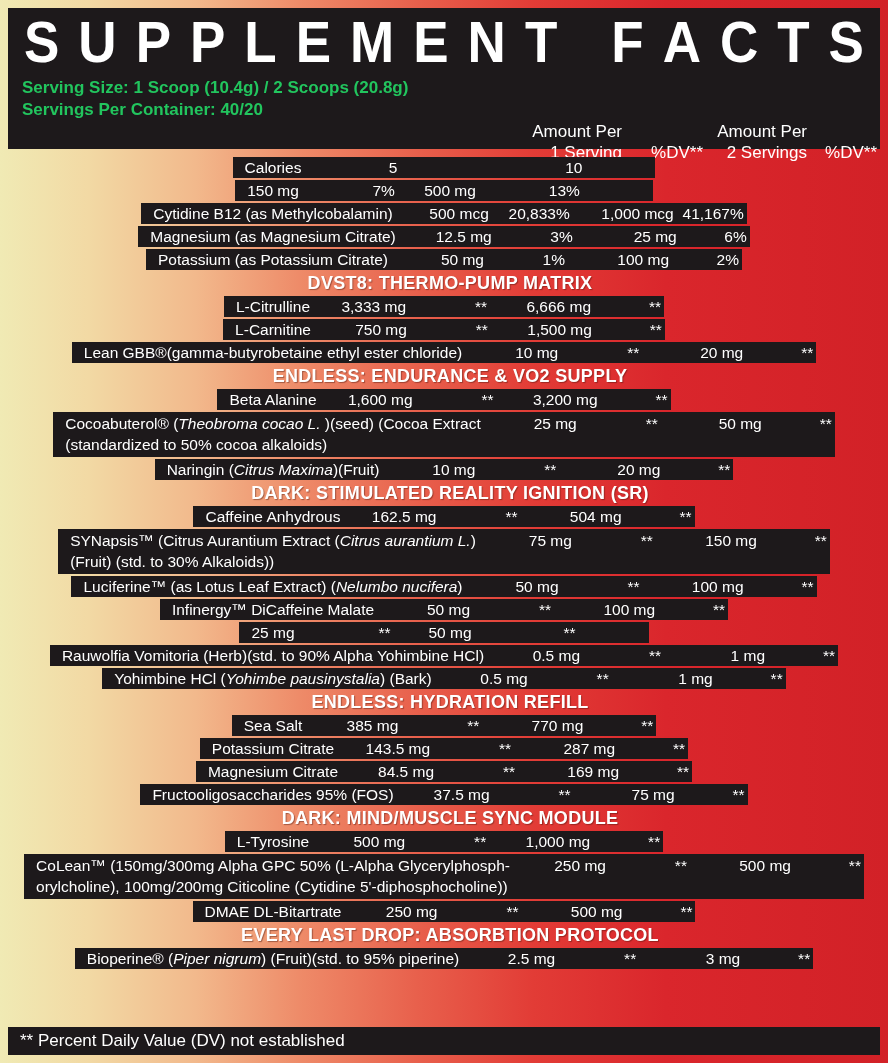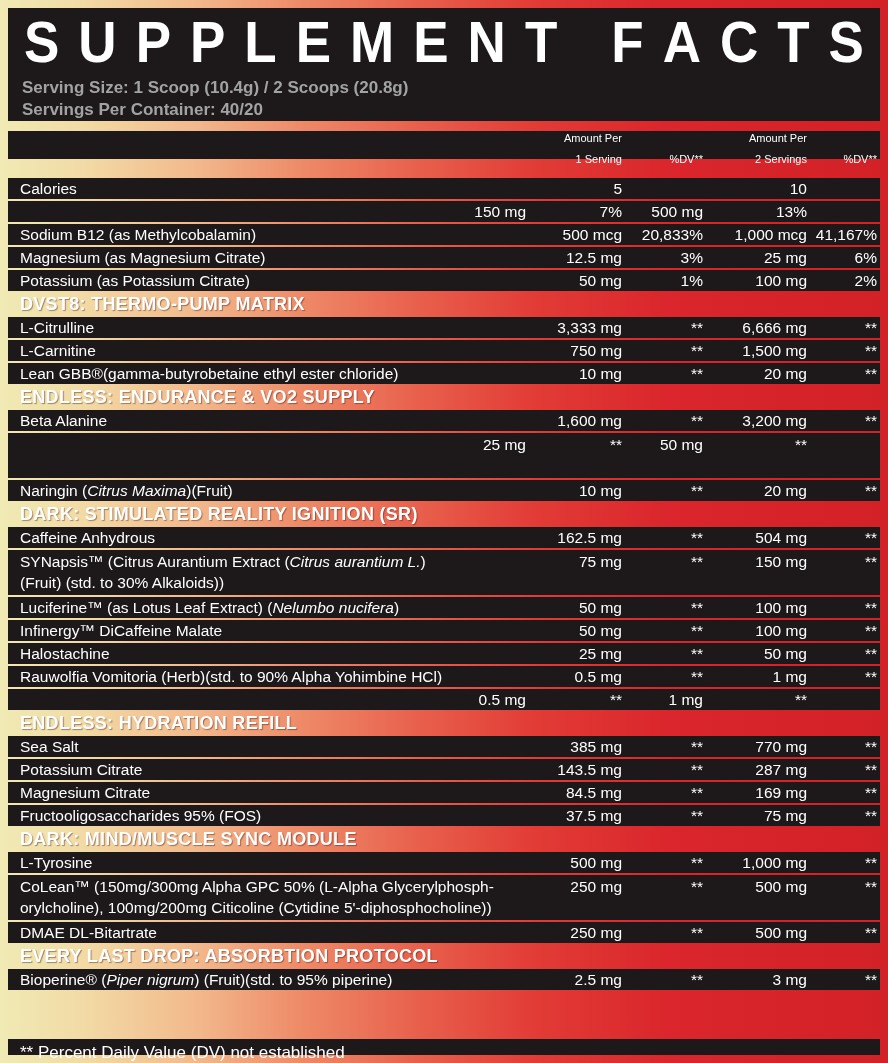--- a/index.html
+++ b/index.html
@@ -23,37 +23,37 @@
     height:113px;
     padding:6px 14px 6px 14px;
   }
   .title-letters{
     display:flex;justify-content:space-between;align-items:center;
     height:58px;margin:0 2px 5px 2px;
     font-size:53px;font-weight:bold;line-height:58px;color:#fff;
   }
   .title-letters span{display:inline-block;transform:scaleY(1.08);}
   .title-letters .word-space{width:16px;}
-  .serving-line{font-size:17px;font-weight:bold;line-height:22px;color:#a3a3a3;}
+  .serving-line{font-size:17px;font-weight:bold;line-height:22px;color:#22c55e;}
   
   .grid-cols{
     display:grid;
     grid-template-columns:1fr 96px 81px 104px 70px;
     box-sizing:border-box;
   }
   .colheader-box{
-    margin-top:10px;
+    margin-top:0;
     height:28px;
     padding:1px 3px 0 12px;
     grid-auto-rows:21px;
-    font-size:11px;
+    font-size:17px;
   }
   .ch{text-align:right;white-space:nowrap;color:#fff;}
   
-  .rows{display:flex;flex-direction:column;margin-top:19px;}
+  .rows{display:flex;flex-direction:column;margin-top:8px;align-items:center;}
   .item-row{
     padding:0 3px 0 12px;
     margin-bottom:2px;
     min-height:21px;
     align-items:start;
     background:#1d191b;
     font-size:15.5px;line-height:21px;
   }
   .item-row.tall{min-height:45px;padding-top:1px;}
   .item-row .name{text-align:left;white-space:pre-line;}
@@ -64,21 +64,21 @@
     margin-bottom:2px;
     padding-left:12px;
     font-size:18px;font-weight:bold;letter-spacing:0.3px;
     color:#fff;
     text-shadow:1px 1px 1px rgba(70,20,10,0.45);
     background:transparent;
   }
   
   .footer-box{
     margin-top:auto;
-    height:16px;line-height:28px;
+    height:28px;line-height:28px;
     padding-left:12px;
     font-size:17px;
   }
 </style>
 </head>
 <body>
 
 <div class="label">
 
   <div class="panel header-box">
@@ -125,21 +125,21 @@
         <div class="val">10</div>
         <div class="val"></div>
       </div>
       <div class="item-row grid-cols">
         <div class="val">150 mg</div>
         <div class="val">7%</div>
         <div class="val">500 mg</div>
         <div class="val">13%</div>
       </div>
       <div class="item-row grid-cols">
-        <div class="name"><span>Sodium B12 (as Methylcobalamin)</span></div>
+        <div class="name"><span>Cytidine B12 (as Methylcobalamin)</span></div>
         <div class="val">500 mcg</div>
         <div class="val">20,833%</div>
         <div class="val">1,000 mcg</div>
         <div class="val">41,167%</div>
       </div>
       <div class="item-row grid-cols">
         <div class="name"><span>Magnesium (as Magnesium Citrate)</span></div>
         <div class="val">12.5 mg</div>
         <div class="val">3%</div>
         <div class="val">25 mg</div>
@@ -176,20 +176,22 @@
       </div>
       <div class="section-row">ENDLESS: ENDURANCE &amp; VO2 SUPPLY</div>
       <div class="item-row grid-cols">
         <div class="name"><span>Beta Alanine</span></div>
         <div class="val">1,600 mg</div>
         <div class="val">**</div>
         <div class="val">3,200 mg</div>
         <div class="val">**</div>
       </div>
       <div class="item-row grid-cols tall">
+        <div class="name"><span>Cocoabuterol® (</span><span class="it">Theobroma cocao L.</span><span> )(seed) (Cocoa Extract
+(standardized to 50% cocoa alkaloids)</span></div>
         <div class="val">25 mg</div>
         <div class="val">**</div>
         <div class="val">50 mg</div>
         <div class="val">**</div>
       </div>
       <div class="item-row grid-cols">
         <div class="name"><span>Naringin (</span><span class="it">Citrus Maxima</span><span>)(Fruit)</span></div>
         <div class="val">10 mg</div>
         <div class="val">**</div>
         <div class="val">20 mg</div>
@@ -219,34 +221,34 @@
         <div class="val">**</div>
       </div>
       <div class="item-row grid-cols">
         <div class="name"><span>Infinergy™ DiCaffeine Malate</span></div>
         <div class="val">50 mg</div>
         <div class="val">**</div>
         <div class="val">100 mg</div>
         <div class="val">**</div>
       </div>
       <div class="item-row grid-cols">
-        <div class="name"><span>Halostachine</span></div>
         <div class="val">25 mg</div>
         <div class="val">**</div>
         <div class="val">50 mg</div>
         <div class="val">**</div>
       </div>
       <div class="item-row grid-cols">
         <div class="name"><span>Rauwolfia Vomitoria (Herb)(std. to 90% Alpha Yohimbine HCl)</span></div>
         <div class="val">0.5 mg</div>
         <div class="val">**</div>
         <div class="val">1 mg</div>
         <div class="val">**</div>
       </div>
       <div class="item-row grid-cols">
+        <div class="name"><span>Yohimbine HCl (</span><span class="it">Yohimbe pausinystalia</span><span>) (Bark)</span></div>
         <div class="val">0.5 mg</div>
         <div class="val">**</div>
         <div class="val">1 mg</div>
         <div class="val">**</div>
       </div>
       <div class="section-row">ENDLESS: HYDRATION REFILL</div>
       <div class="item-row grid-cols">
         <div class="name"><span>Sea Salt</span></div>
         <div class="val">385 mg</div>
         <div class="val">**</div>

